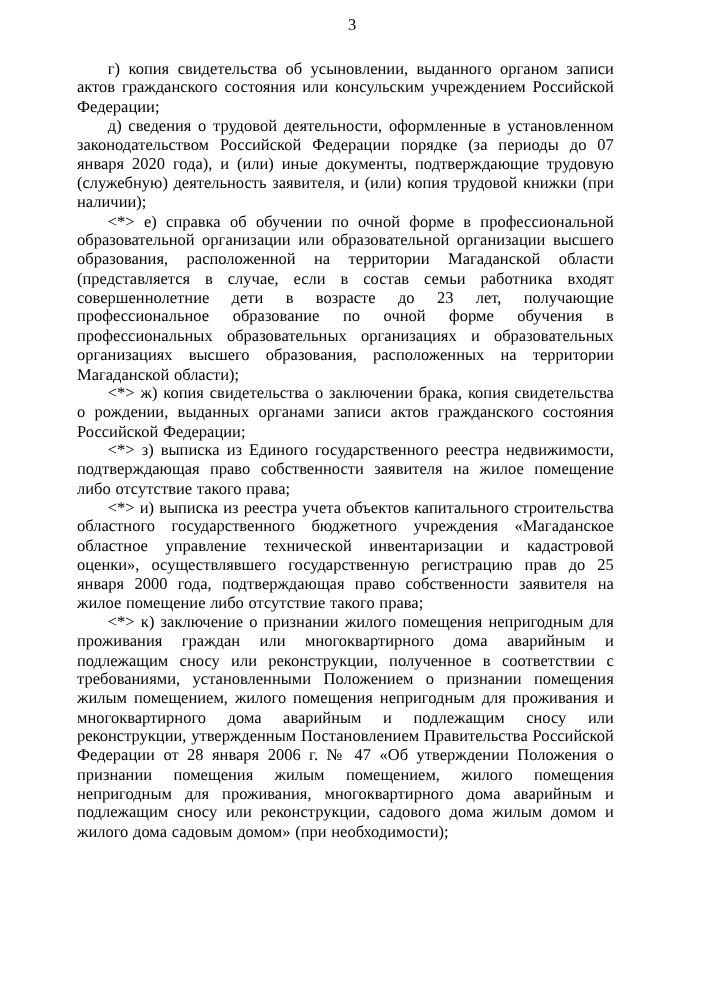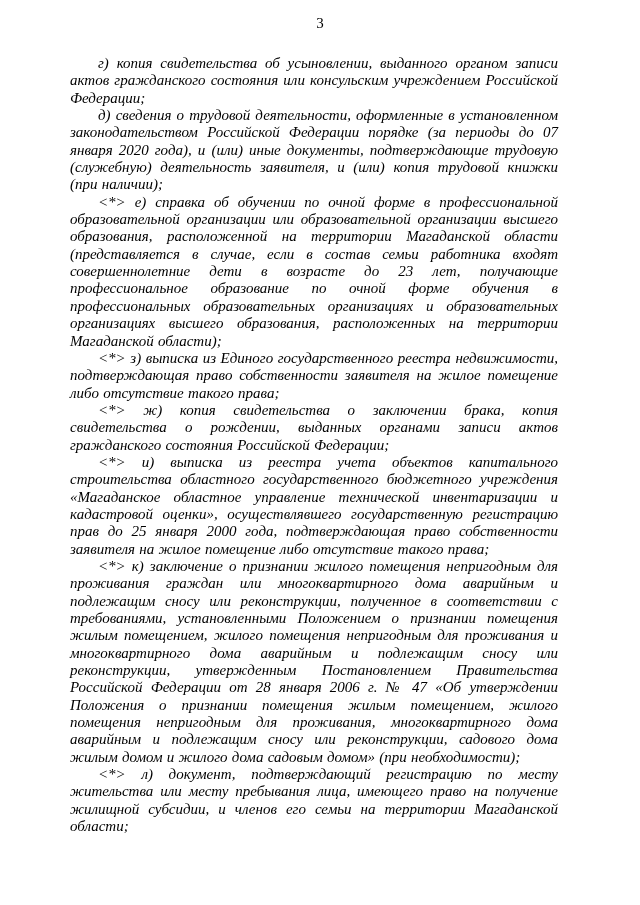--- a/index.html
+++ b/index.html
@@ -34,32 +34,30 @@
     font-size: 15px;
     line-height: 17.35px;
     text-align: justify;
     color: #000000;
   }
   .para {
     margin: 0;
     padding: 0;
     text-indent: 28px;
     word-spacing: 0.5px;
-    font-style: italic;
   }
 </style>
 </head>
 <body>
 
 <div class="page">
   <div class="page-number">3</div>
 
   <div class="content">
     <p class="para">г) копия свидетельства об усыновлении, выданного органом записи актов гражданского состояния или консульским учреждением Российской Федерации;</p>
     <p class="para">д) сведения о трудовой деятельности, оформленные в установленном законодательством Российской Федерации порядке (за периоды до 07 января 2020 года), и (или) иные документы, подтверждающие трудовую (служебную) деятельность заявителя, и (или) копия трудовой книжки (при наличии);</p>
     <p class="para">&lt;*&gt; е) справка об обучении по очной форме в профессиональной образовательной организации или образовательной организации высшего образования, расположенной на территории Магаданской области (представляется в случае, если в состав семьи работника входят совершеннолетние дети в возрасте до 23 лет, получающие профессиональное образование по очной форме обучения в профессиональных образовательных организациях и образовательных организациях высшего образования, расположенных на территории Магаданской области);</p>
+    <p class="para">&lt;*&gt; ж) копия свидетельства о заключении брака, копия свидетельства о рождении, выданных органами записи актов гражданского состояния Российской Федерации;</p>
     <p class="para">&lt;*&gt; з) выписка из Единого государственного реестра недвижимости, подтверждающая право собственности заявителя на жилое помещение либо отсутствие такого права;</p>
-    <p class="para">&lt;*&gt; ж) копия свидетельства о заключении брака, копия свидетельства о рождении, выданных органами записи актов гражданского состояния Российской Федерации;</p>
     <p class="para">&lt;*&gt; и) выписка из реестра учета объектов капитального строительства областного государственного бюджетного учреждения «Магаданское областное управление технической инвентаризации и кадастровой оценки», осуществлявшего государственную регистрацию прав до 25 января 2000 года, подтверждающая право собственности заявителя на жилое помещение либо отсутствие такого права;</p>
     <p class="para">&lt;*&gt; к) заключение о признании жилого помещения непригодным для проживания граждан или многоквартирного дома аварийным и подлежащим сносу или реконструкции, полученное в соответствии с требованиями, установленными Положением о признании помещения жилым помещением, жилого помещения непригодным для проживания и многоквартирного дома аварийным и подлежащим сносу или реконструкции, утвержденным Постановлением Правительства Российской Федерации от 28 января 2006 г. № 47 «Об утверждении Положения о признании помещения жилым помещением, жилого помещения непригодным для проживания, многоквартирного дома аварийным и подлежащим сносу или реконструкции, садового дома жилым домом и жилого дома садовым домом» (при необходимости);</p>
-    <p class="para">&lt;*&gt; л) документ, подтверждающий регистрацию по месту жительства или месту пребывания лица, имеющего право на получение жилищной субсидии, и членов его семьи на территории Магаданской области;</p>
   </div>
 </div>
 
 </body></html>

